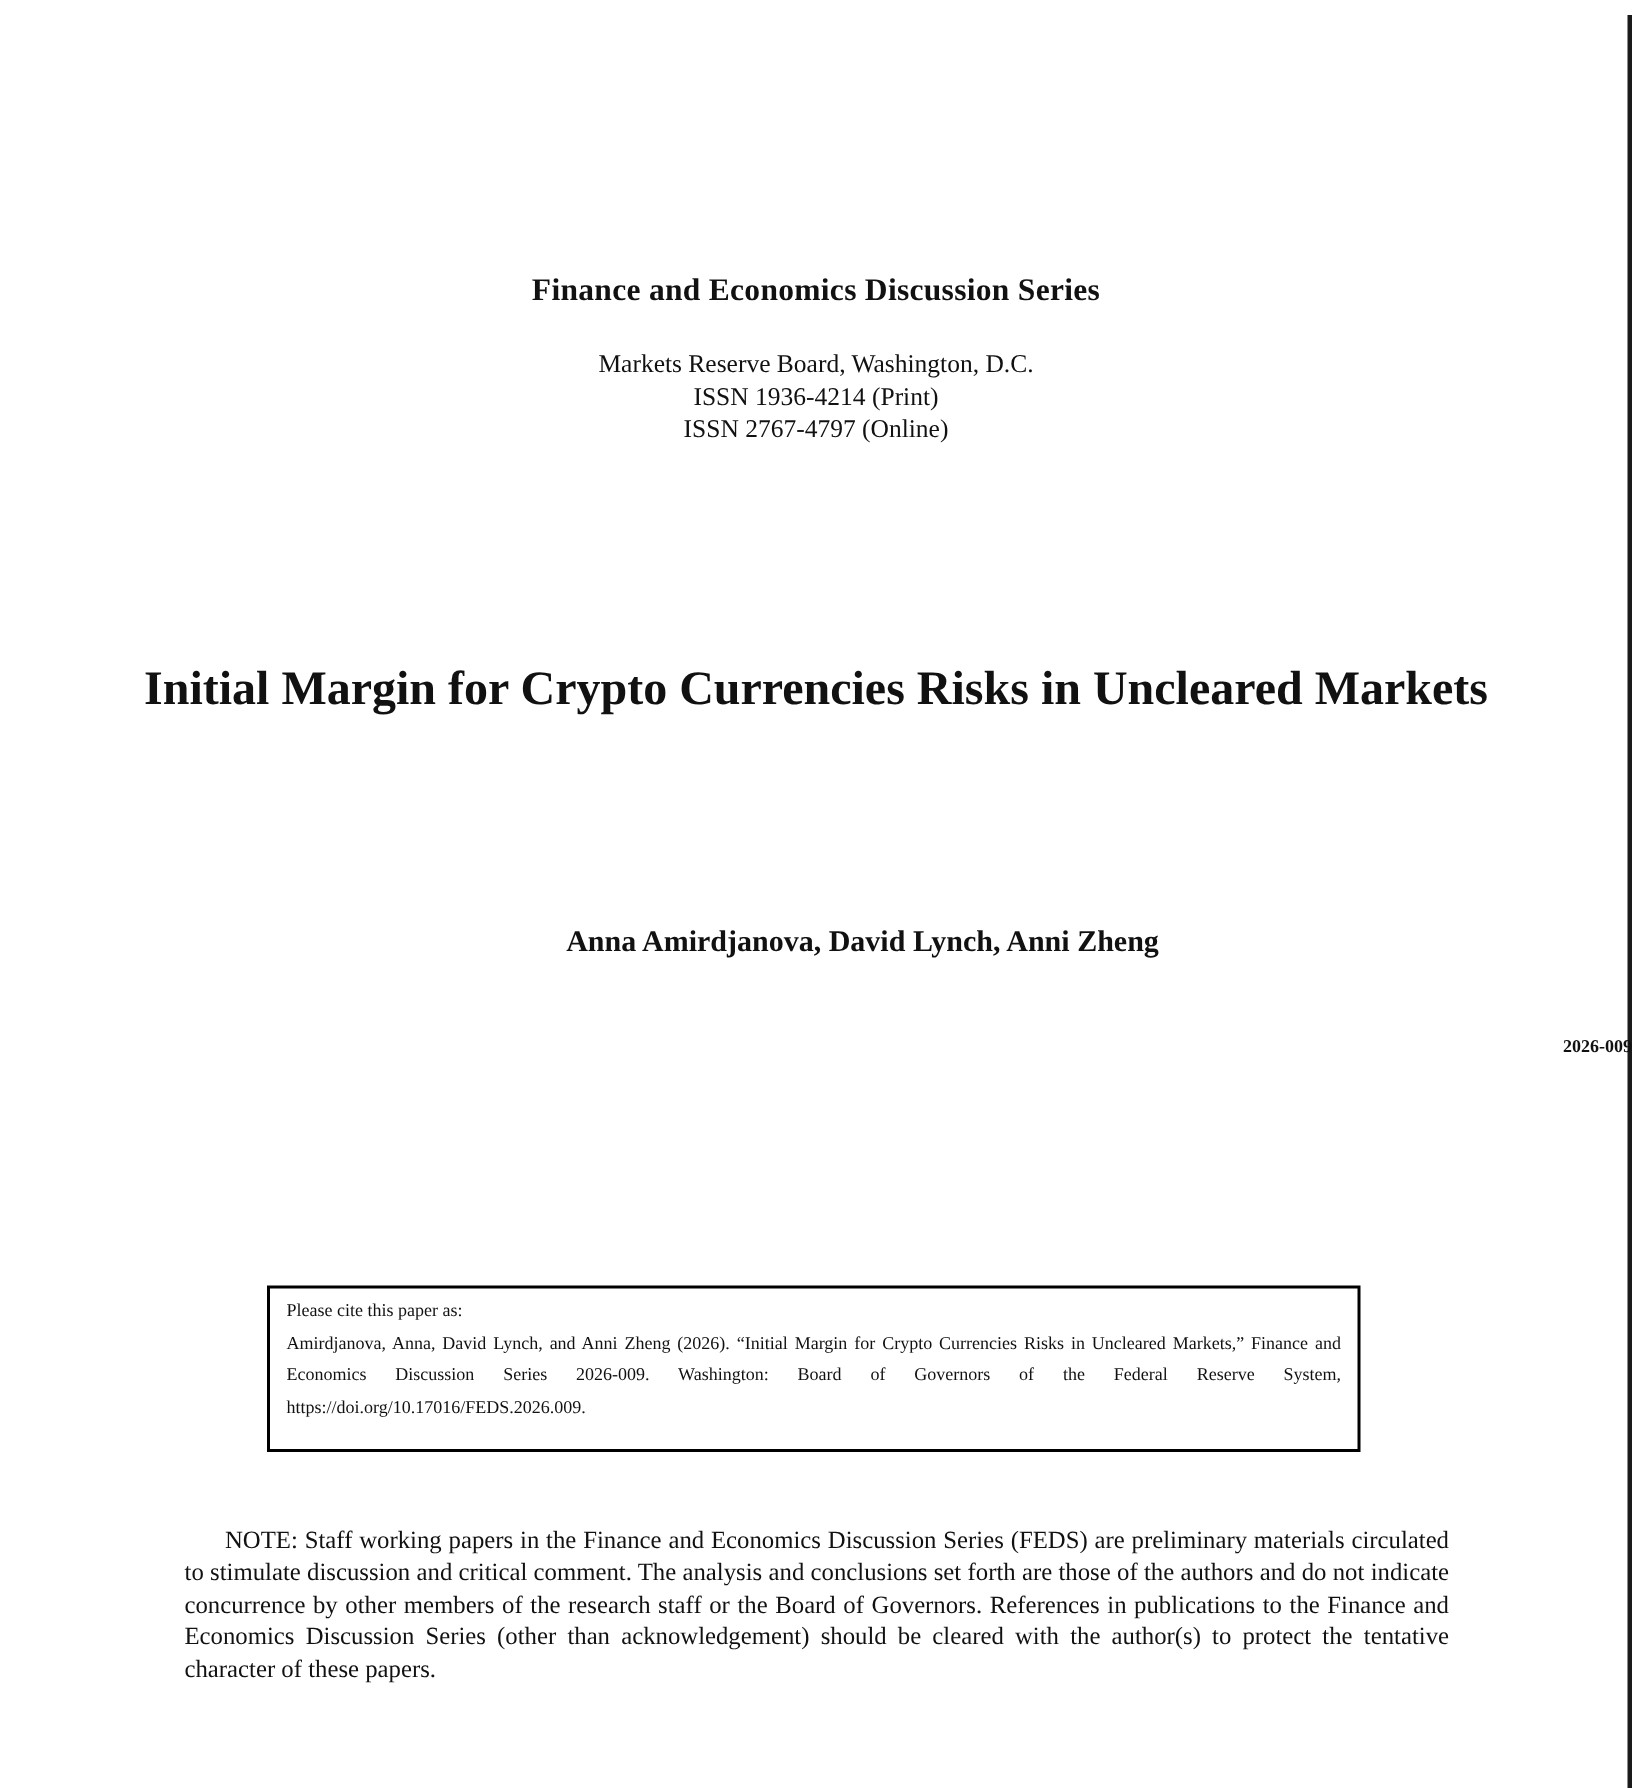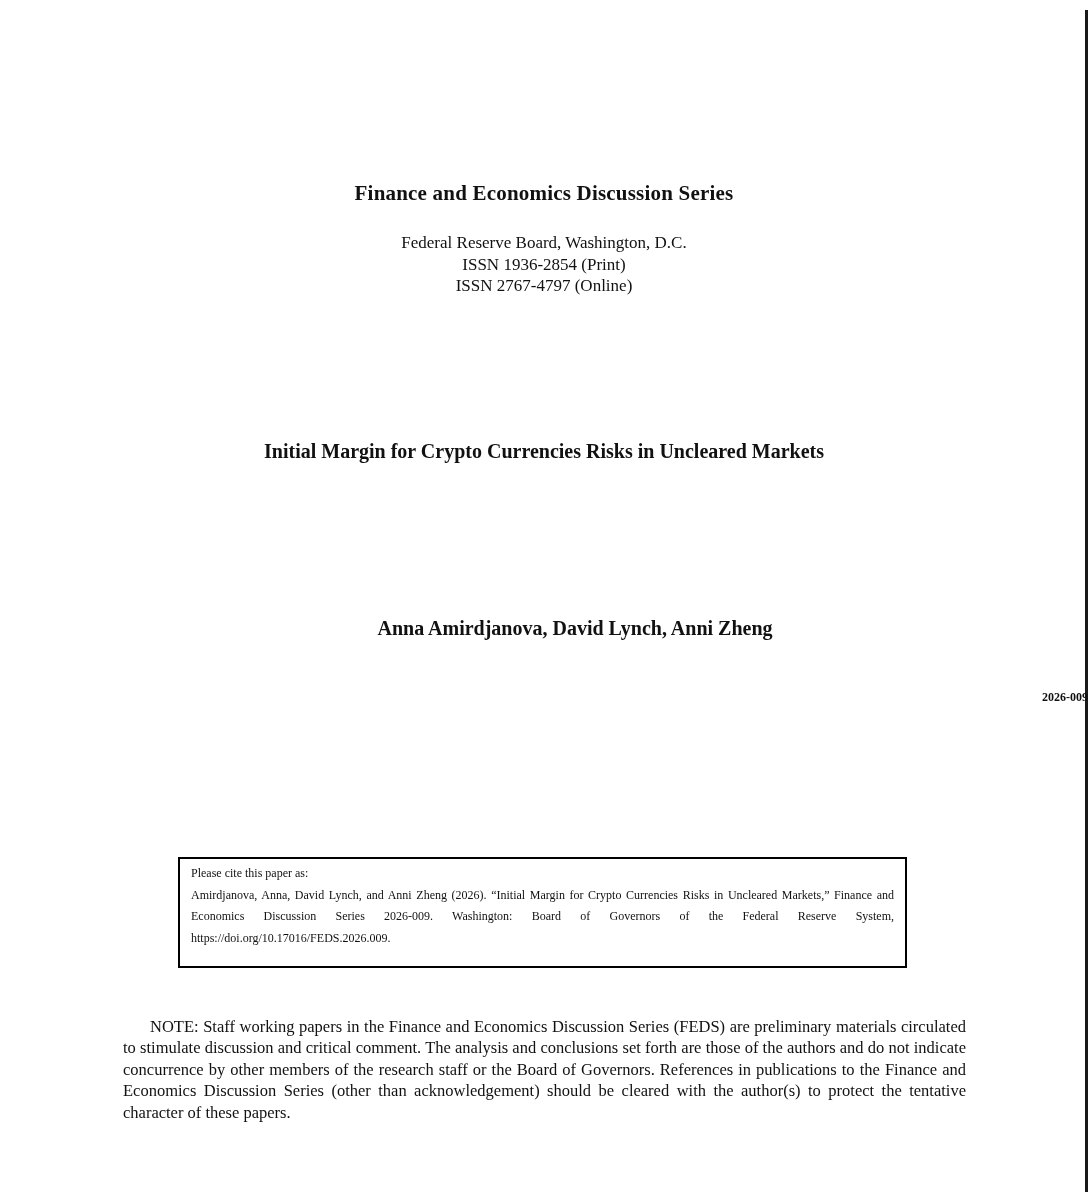--- a/index.html
+++ b/index.html
@@ -40,21 +40,21 @@
   .header-sub {
     font-size: 17px;
     line-height: 21.5px;
   }
   .paper-title {
     position: absolute;
     top: 440px;
     left: 0;
     width: 100%;
     text-align: center;
-    font-size: 20px;
+    font-size: 32px;
     font-weight: bold;
   }
   .authors {
     position: absolute;
     top: 617px;
     left: 0;
     width: 100%;
     text-align: center;
     font-size: 20px;
     font-weight: bold;
@@ -99,22 +99,22 @@
 </style>
 </head>
 <body>
 
 <div class="page">
 
   <div class="edge-line"></div>
 
   <div class="header-block">
     <div class="series-title">Finance and Economics Discussion Series</div>
-    <div class="header-sub">Federal Reserve Board, Washington, D.C.</div>
-    <div class="header-sub">ISSN 1936-2854 (Print)</div>
+    <div class="header-sub">Markets Reserve Board, Washington, D.C.</div>
+    <div class="header-sub">ISSN 1936-4214 (Print)</div>
     <div class="header-sub">ISSN 2767-4797 (Online)</div>
   </div>
 
   <div class="paper-title">Initial Margin for Crypto Currencies Risks in Uncleared Markets</div>
 
   <div class="authors">Anna Amirdjanova, David Lynch, Anni Zheng</div>
 
   <div class="paper-number">2026-009</div>
 
   <div class="citation-box">

